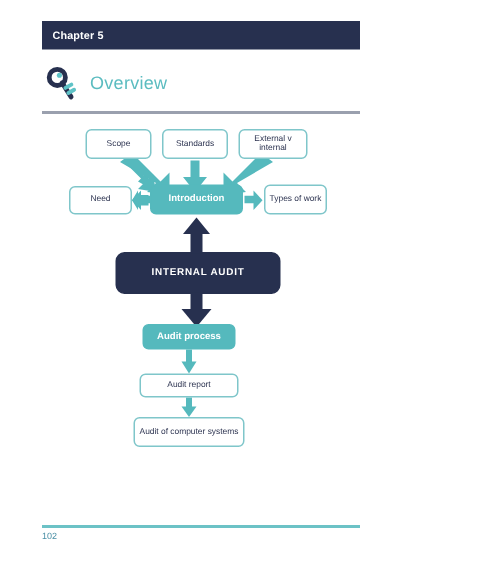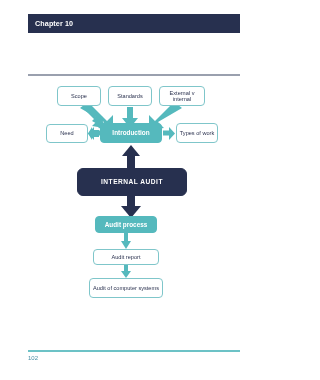--- a/index.html
+++ b/index.html
@@ -81,23 +81,35 @@
     position:absolute;left:28px;top:355px;
     color:#4a8fa5;font-size:6px;
   }
 </style>
 </head>
 <body>
 
 <div class="page">
 
   <div class="chapter-bar">
-    <span class="label">Chapter 10</span>
+    <span class="label">Chapter 5</span>
   </div>
 
+  <div class="title-row">
+    <span class="key-icon">
+      <svg viewBox="0 0 26 26" width="26" height="26">
+        <circle cx="8.2" cy="7.6" r="5.4" fill="none" stroke="#27304f" stroke-width="3.2"></circle>
+        <circle cx="9.6" cy="6.2" r="1.7" fill="#5fc3c7"></circle>
+        <path d="M11.4 11.2 L17.4 20.6" stroke="#27304f" stroke-width="3.2" stroke-linecap="round" fill="none"></path>
+        <path d="M13.6 14.6 L17.6 12.4" stroke="#5fc3c7" stroke-width="2.6" stroke-linecap="round" fill="none"></path>
+        <path d="M15.6 18.0 L19.4 15.8" stroke="#5fc3c7" stroke-width="2.6" stroke-linecap="round" fill="none"></path>
+      </svg>
+    </span>
+    <span class="page-title">Overview</span>
+  </div>
   <div class="title-rule"></div>
 
   <div class="diagram">
 
     <svg class="svg-arrows" viewBox="0 0 268 230">
 
       <g fill="#55b9bd">
         <path d="M86 25 L96 35 L92 39 L101 44 L98 33 L94 37 L84 27 Z"></path>
         <path d="M79 25 L98 44 L104 38 L85 19 Z" opacity="0"></path>
       </g>

